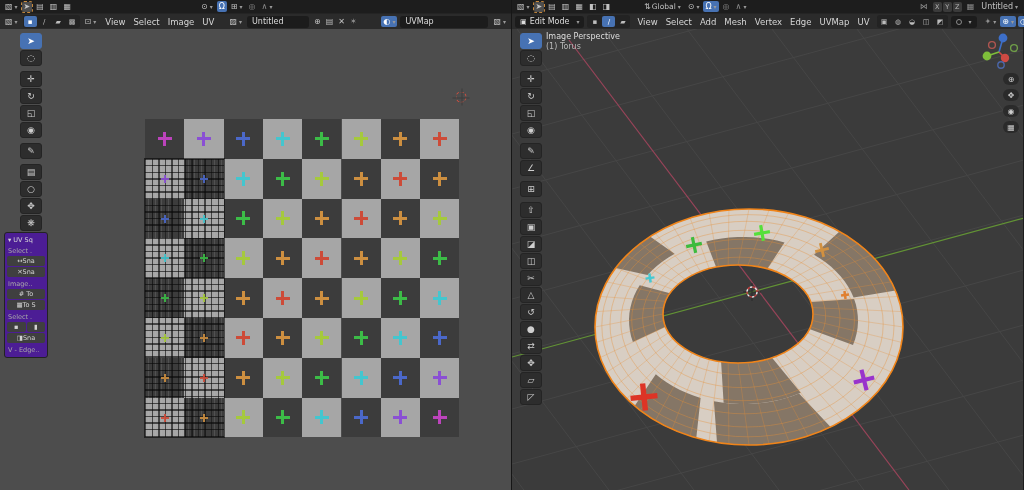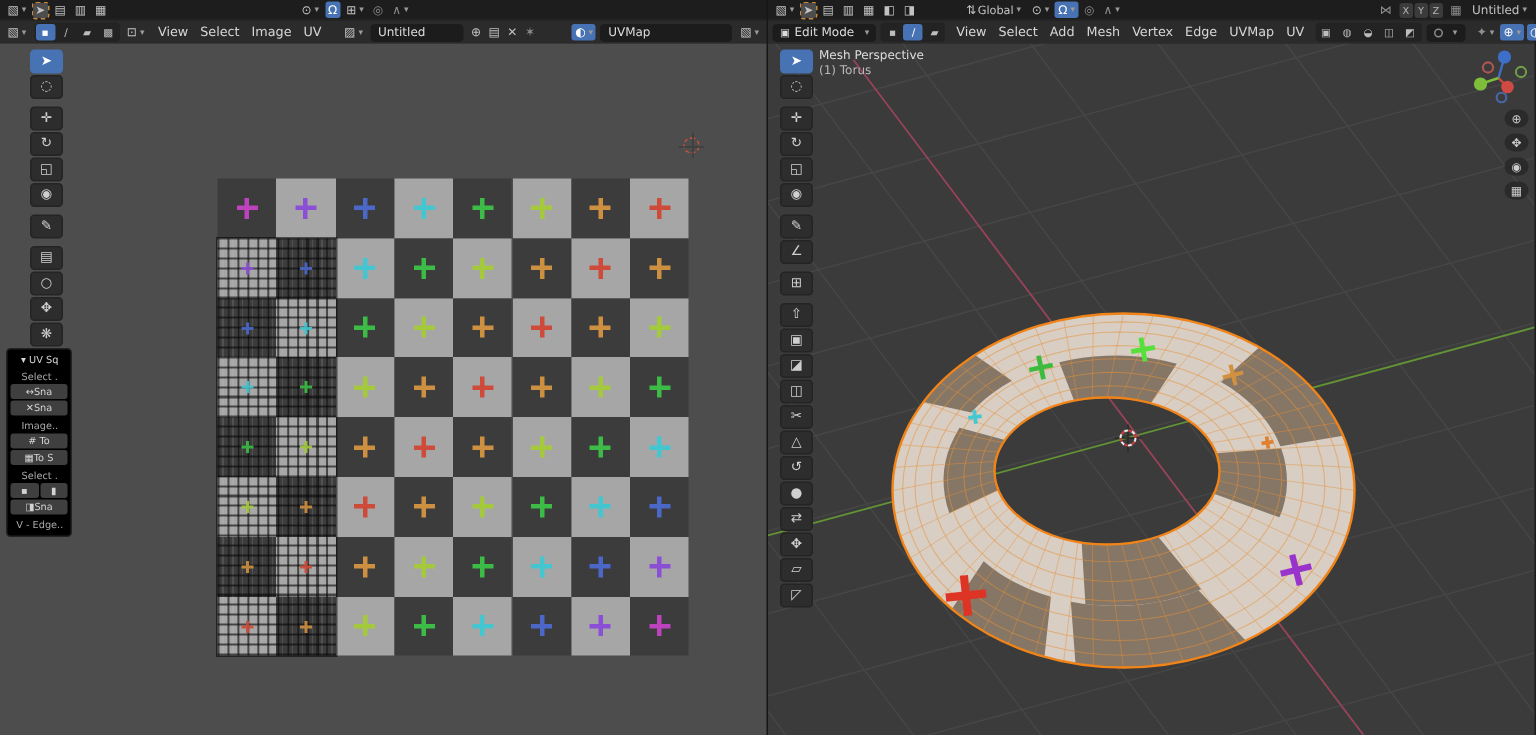--- a/index.html
+++ b/index.html
@@ -29,22 +29,22 @@
   .gbtn.active{background:var(--accent);color:#fff;}
   .field{background:var(--field_bg);border-radius:3px;height:12px;display:inline-flex;align-items:center;
     padding:5px 5px;color:#dcdcdc;gap:3px;font-size:8px;}
   .axis-btn{width:9px;height:10px;background:#3b3b3b;border-radius:2px;font-size:6.5px;color:#b5b5b5;
     display:inline-flex;align-items:center;justify-content:center;}
   .spacer{flex:1;}
   .side-toolbar{position:absolute;display:flex;flex-direction:column;gap:1px;z-index:5;}
   .tool-btn{width:22px;height:16px;background:#2d2d2d;border:1px solid #242424;border-radius:3px;
     display:flex;align-items:center;justify-content:center;font-size:9px;color:#cfcfcf;line-height:1;}
   .tool-btn.active{background:var(--accent);color:#fff;border-color:var(--accent);}
-  .uvsq-panel{position:absolute;left:4px;top:203px;width:44px;background:#000000;border:1px solid #232323;
-    border-radius:3px;padding:2px 2px;z-index:6;font-size:6.5px;color:#bdbdbd;text-align:center;}
+  .uvsq-panel{position:absolute;left:4px;top:203px;width:44px;background:#4c1d95;border:1px solid #232323;
+    border-radius:3px;padding:2px 2px;z-index:6;font-size:6.5px;color:#bdbdbd;}
   .uvsq-title{font-size:6.5px;color:#d8d8d8;margin:1px 0 2px 1px;}
   .p-label{color:#a9a9a9;margin:3px 0 1px 1px;}
   .p-btn{background:#3f3f3f;border-radius:2px;height:10px;display:flex;align-items:center;justify-content:center;
     color:#d2d2d2;margin:1px 0;}
   .p-btnrow{display:flex;gap:1px;margin:1px 0;}
   .p-btnrow .p-btn{flex:1;margin:0;}
   #uv-grid{position:absolute;z-index:1;}
   .cell{position:absolute;}
   .plus{position:absolute;transform:translate(-50%,-50%);}
   .plus::before,.plus::after{content:"";position:absolute;background:currentColor;}
@@ -586,21 +586,21 @@
           <div class="tool-btn">✂</div>
           <div class="tool-btn">△</div>
           <div class="tool-btn">↺</div>
           <div class="tool-btn">●</div>
           <div class="tool-btn">⇄</div>
           <div class="tool-btn">✥</div>
           <div class="tool-btn">▱</div>
           <div class="tool-btn">◸</div>
         </div>
       <div class="vp-overlay-text">
-        <div>Mesh Perspective</div>
+        <div>Image Perspective</div>
         <div style="color:#b8b8b8;">(1) Torus</div>
       </div>
       <div class="gizmo">
         <svg width="42" height="40" viewBox="0 0 42 40">
           <line x1="20" y1="21" x2="24" y2="7" stroke="#3d6fc9" stroke-width="1.6"></line>
           <line x1="20" y1="21" x2="26" y2="27" stroke="#cf4a43" stroke-width="1.6"></line>
           <line x1="20" y1="21" x2="8" y2="25" stroke="#7ebe3a" stroke-width="1.6"></line>
           <circle cx="24" cy="7" r="4.4" fill="#3d6fc9"></circle>
           <circle cx="26" cy="27" r="4.2" fill="#cf4a43"></circle>
           <circle cx="8" cy="25" r="4.4" fill="#7ebe3a"></circle>

